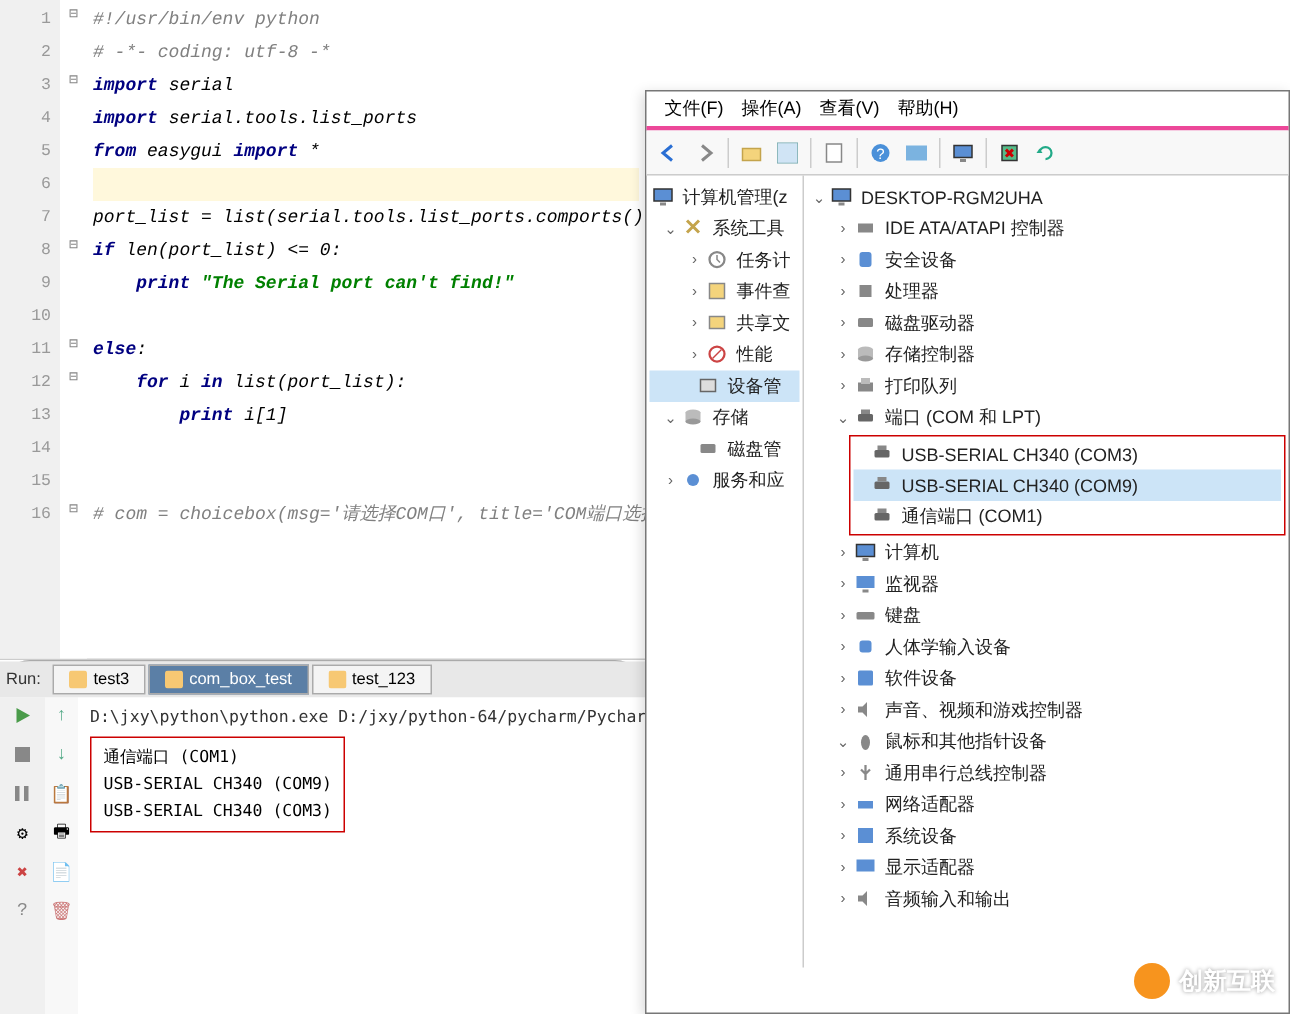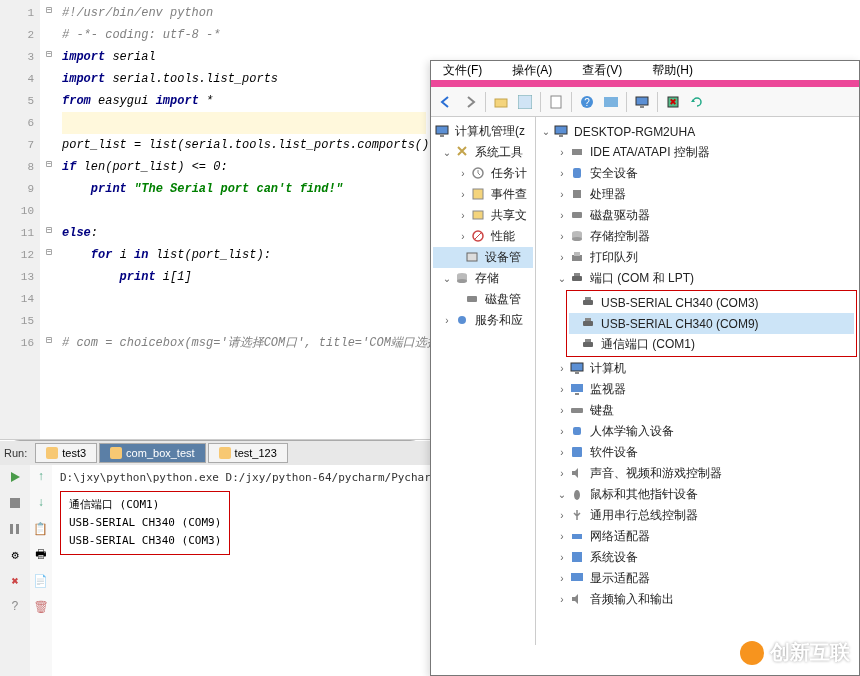--- a/index.html
+++ b/index.html
@@ -33,36 +33,36 @@
 .run-gutter2 { width: 22px; background: #f8f8f8; display: flex; flex-direction: column; align-items: center; padding-top: 4px; gap: 10px; }
 .console { flex: 1; padding: 4px 8px; font-family: "Consolas", monospace; font-size: 11px; line-height: 18px; background: #fff; white-space: pre; overflow: hidden; }
 .console .red-box { border: 1px solid #cc0000; display: inline-block; padding: 4px 8px; margin: 4px 0; }
 .console .path { color: #333; }
 
 
 .cm-window { position: absolute; left: 430px; top: 60px; width: 430px; height: 616px; background: #fff; border: 1px solid #777; box-shadow: -2px 2px 8px rgba(0,0,0,0.15); font-family: "Microsoft YaHei", Arial, sans-serif; font-style: normal; }
 .cm-titlebar { height: 30px; background: #fff; display: flex; align-items: center; padding: 0 8px; border-bottom: 1px solid #e0e0e0; }
 .cm-title-icon { width: 16px; height: 16px; margin-right: 6px; }
 .cm-title { font-size: 12px; color: #333; }
-.cm-menubar { height: 26px; display: flex; align-items: center; padding: 0 6px; gap: 18px; border-bottom: 7px solid #ec4899; font-size: 12px; }
+.cm-menubar { height: 26px; display: flex; align-items: center; padding: 0 6px; gap: 0; border-bottom: 3px solid #ec4899; font-size: 12px; }
 .cm-menu-item { padding: 2px 6px; cursor: pointer; }
 .cm-toolbar { height: 30px; display: flex; align-items: center; padding: 0 4px; gap: 2px; border-bottom: 1px solid #ccc; background: #f8f8f8; }
 .cm-tool-btn { width: 22px; height: 22px; display: flex; align-items: center; justify-content: center; cursor: pointer; border: 1px solid transparent; }
 .cm-tool-sep { width: 1px; height: 20px; background: #ccc; margin: 0 2px; }
 .cm-body { display: flex; height: calc(100% - 86px); }
 .cm-left-tree { width: 105px; border-right: 1px solid #ccc; padding: 4px 2px; overflow: hidden; font-size: 12px; }
 .cm-right-tree { flex: 1; padding: 4px 2px; overflow: hidden; font-size: 12px; }
 .tree-item { display: flex; align-items: center; height: 21px; padding-left: 2px; cursor: pointer; white-space: nowrap; }
 .tree-item.sel { background: #cce4f7; text-align: center; }
 .tree-toggle { width: 12px; height: 12px; display: inline-flex; align-items: center; justify-content: center; font-size: 10px; color: #666; cursor: pointer; margin-right: 2px; }
 .tree-icon { width: 16px; height: 16px; margin-right: 4px; flex-shrink: 0; }
 .tree-label { font-size: 12px; color: #222; }
 .red-box-usb { border: 1.5px solid #cc0000; padding: 1px 2px; margin: 1px 0; }
 
-.watermark { position: absolute; right: 10px; bottom: 10px; font-size: 20px; color: #fff; background: rgba(0,0,0,0.0); display: flex; align-items: center; gap: 6px; font-family: Arial,sans-serif; font-weight: bold; padding-left: 15px; }
+.watermark { position: absolute; right: 10px; bottom: 10px; font-size: 16px; color: #fff; background: rgba(0,0,0,0.0); display: flex; align-items: center; gap: 6px; font-family: Arial,sans-serif; font-weight: bold; padding-left: 15px; }
 .watermark-icon { width: 24px; height: 24px; background: #f7941e; border-radius: 50%; position: relative; }
 .watermark-text { color: #fff; text-shadow: 0 0 3px rgba(0,0,0,0.4); }
 </style>
 </head>
 <body>
 
 <div class="ide-container">
   <div class="editor-area">
     <div class="gutter" id="gutter">
         <div>1</div>

